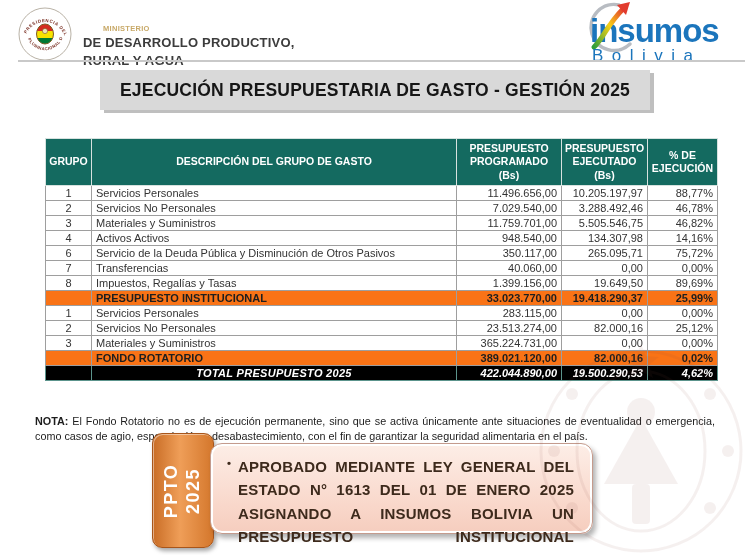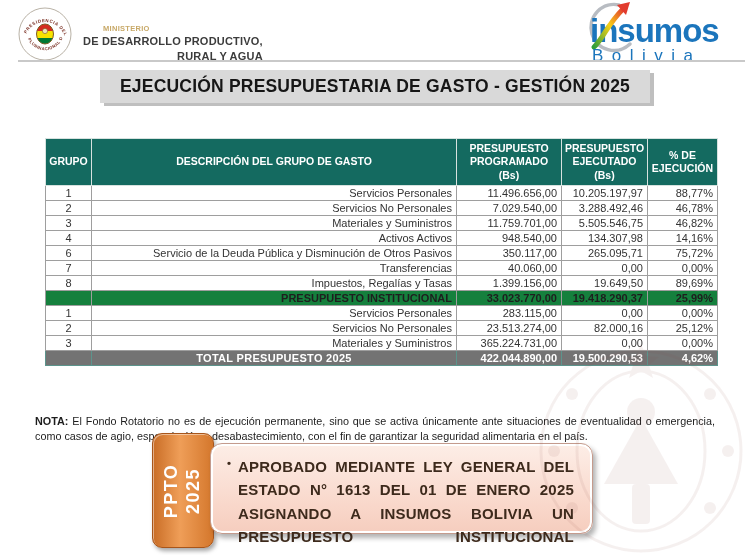--- a/index.html
+++ b/index.html
@@ -5,49 +5,49 @@
   html,body{margin:0;padding:0;}
   body{
     width:747px;height:555px;position:relative;overflow:hidden;
     background:#ffffff;font-family:"Liberation Sans",sans-serif;
     -webkit-font-smoothing:antialiased;
   }
   
   .seal{position:absolute;left:18px;top:7px;}
   .ministry-text{position:absolute;left:83px;top:24px;line-height:1.35;}
   .ministry-text .m1{color:#c8a968;font-size:7.5px;font-weight:bold;letter-spacing:.3px;padding-left:20px;}
-  .ministry-text .m2,.ministry-text .m3{color:#3c3c3c;font-size:11px;font-weight:bold;letter-spacing:.2px;text-align:right;}
+  .ministry-text .m2,.ministry-text .m3{color:#3c3c3c;font-size:13px;font-weight:bold;letter-spacing:.2px;}
   .brand-logo{position:absolute;right:12px;top:1px;}
   .header-rule{position:absolute;left:18px;top:60px;width:727px;height:2px;background:#c9c9c9;}
   
   .title-bar{
-    position:absolute;left:100px;top:70px;width:550px;height:33px;
+    position:absolute;left:100px;top:70px;width:550px;height:40px;
     background:#d9d9d9;box-shadow:4px 3px 0 #bfbfbf;
     display:flex;align-items:center;justify-content:center;
     font-size:17.5px;font-weight:bold;color:#161616;letter-spacing:.2px;
   }
   
   table.budget{
     position:absolute;left:45px;top:138px;width:672px;
     border-collapse:collapse;table-layout:fixed;font-size:11px;
   }
   table.budget th{
     background:#146a60;color:#ffffff;font-weight:bold;font-size:10.5px;
     height:46px;vertical-align:middle;text-align:center;line-height:1.25;
     border:1px solid #d7e2df;padding:0 2px;
   }
   table.budget td{
     border:1px solid #9e9e9e;height:14px;padding:0 4px;color:#333333;
     white-space:nowrap;overflow:hidden;
   }
   table.budget td:nth-child(1){text-align:center;}
-  table.budget td:nth-child(2){text-align:right;}
+  table.budget td:nth-child(2){text-align:left;}
   table.budget td:nth-child(3),table.budget td:nth-child(4),table.budget td:nth-child(5){text-align:right;}
-  tr.row-subtotal td{background:#15803d;font-weight:bold;color:#1e1e1e;}
-  tr.row-total td{background:#737373;color:#ffffff;font-weight:bold;border-color:#5c948c;}
+  tr.row-subtotal td{background:#f97316;font-weight:bold;color:#1e1e1e;}
+  tr.row-total td{background:#000000;color:#ffffff;font-weight:bold;border-color:#5c948c;font-style:italic;}
   tr.row-total td:nth-child(2){text-align:center;letter-spacing:.3px;}
   
   .note{
     position:absolute;left:35px;top:394px;width:680px;
     font-size:10.8px;line-height:1.35;color:#1d1d1d;text-align:justify;margin-top:20px;
   }
   .note .note-label{font-weight:bold;}
   
   .ppto-tab{
     position:absolute;left:152px;top:433px;width:60px;height:113px;
@@ -224,20 +224,27 @@
         <td>82.000,16</td>
         <td>25,12%</td>
       </tr>
       <tr class="row-data">
         <td>3</td>
         <td>Materiales y Suministros</td>
         <td>365.224.731,00</td>
         <td>0,00</td>
         <td>0,00%</td>
       </tr>
+      <tr class="row-subtotal">
+        <td></td>
+        <td>FONDO ROTATORIO</td>
+        <td>389.021.120,00</td>
+        <td>82.000,16</td>
+        <td>0,02%</td>
+      </tr>
       <tr class="row-total">
         <td></td>
         <td>TOTAL PRESUPUESTO 2025</td>
         <td>422.044.890,00</td>
         <td>19.500.290,53</td>
         <td>4,62%</td>
       </tr>
     </tbody>
 </table>
 

